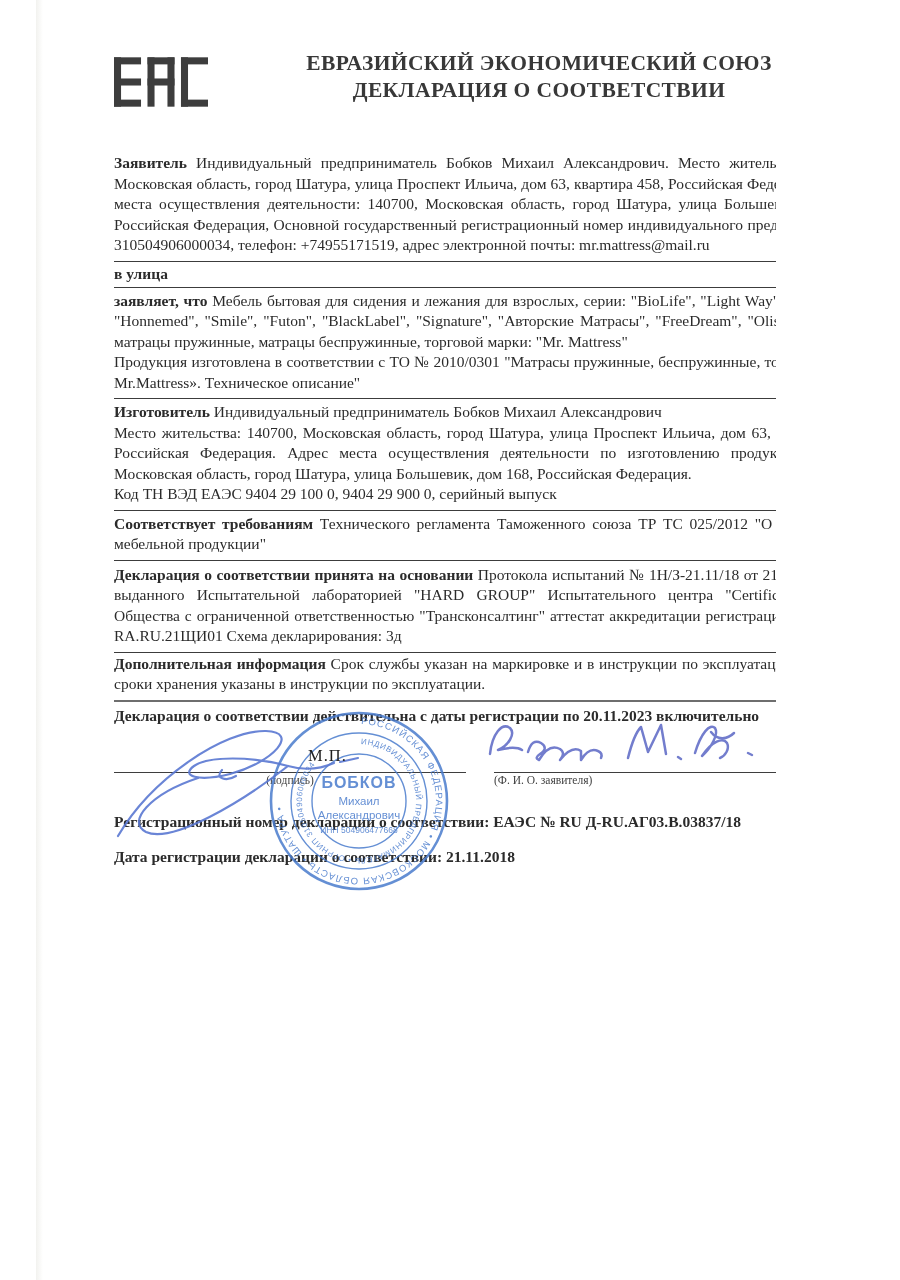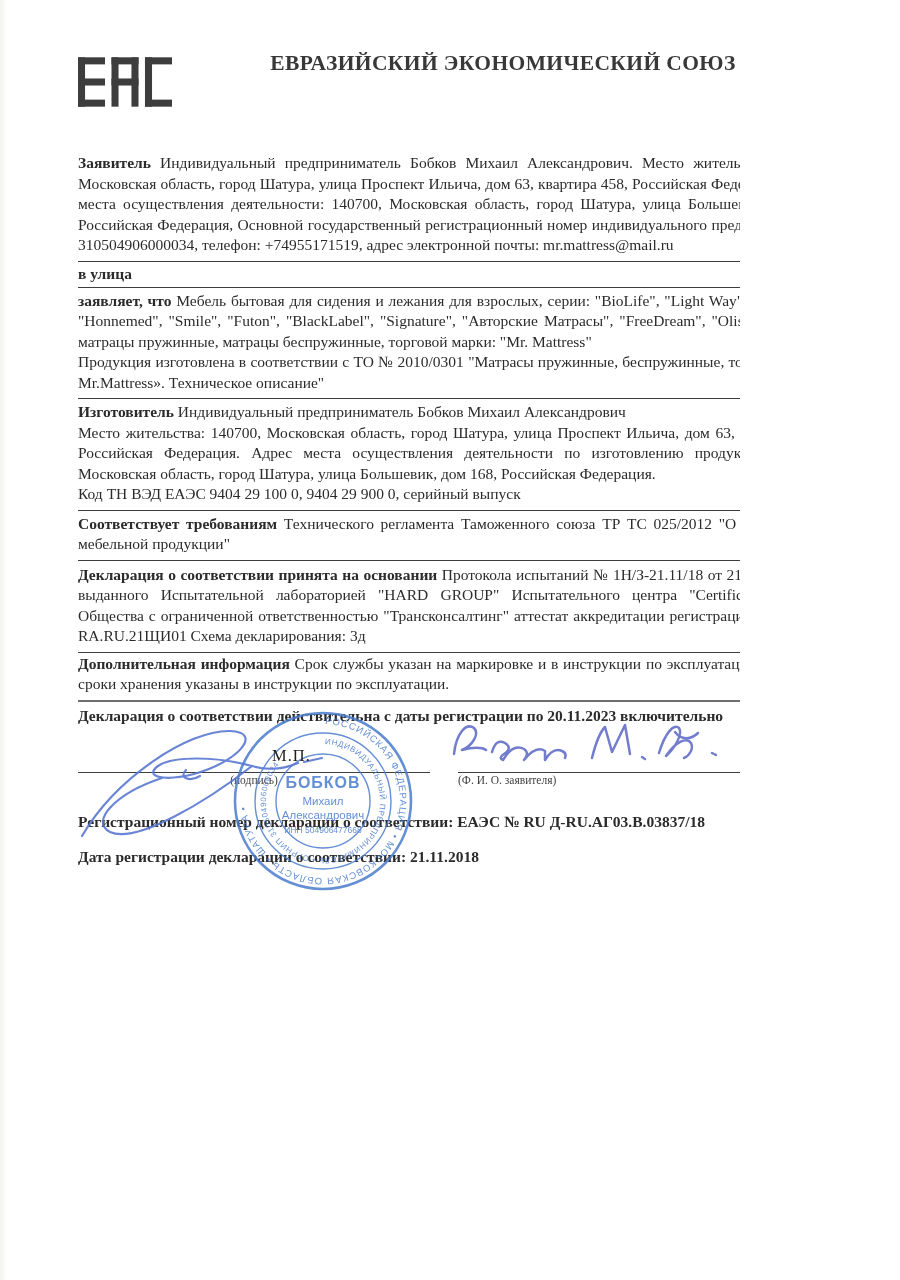--- a/index.html
+++ b/index.html
@@ -3,20 +3,21 @@
 <meta charset="utf-8">
 <style>
   html,body{margin:0;padding:0;background:#ffffff;}
   .page{
     position:relative;
     width:740px;height:1280px;
     background:linear-gradient(90deg,#f2f2ef 0,#ffffff 7px);
     font-family:"Liberation Serif", serif;
     color:#2b2b2b;
     overflow:hidden;
+    margin-left:36px;
   }
   .content{position:absolute;left:78px;top:40px;width:754px;}
   .header{display:flex;align-items:flex-start;}
   .logo{flex:0 0 96px;padding-top:2px;}
   .titles{flex:1;text-align:center;padding-top:10px;}
   .title{font-weight:bold;font-size:21.5px;line-height:27px;color:#383838;letter-spacing:.4px;}
   .sec{border-bottom:1.6px solid #3c3c3c;padding:3px 0 5px;}
   p.t{margin:0;text-align:justify;font-size:15.5px;line-height:20.5px;}
   .lead{font-weight:bold;}
   .applicant{margin-top:24px;}
@@ -60,20 +61,21 @@
               <rect x="57" y="0" width="46" height="12"></rect>
               <rect x="57" y="36" width="46" height="12"></rect>
             <rect x="114" y="0" width="12" height="84"></rect>
               <rect x="114" y="0" width="46" height="12"></rect>
               <rect x="114" y="72" width="46" height="12"></rect>
           </g>
         </svg>
       </div>
       <div class="titles">
         <div class="title">ЕВРАЗИЙСКИЙ ЭКОНОМИЧЕСКИЙ СОЮЗ</div>
+        <div class="title">ДЕКЛАРАЦИЯ О СООТВЕТСТВИИ</div>
       </div>
     </div>
 
     <div class="sec applicant">
       <p class="t"><b class="lead">Заявитель</b> <span>Индивидуальный предприниматель Бобков Михаил Александрович. Место жительства: 140700, Московская область, город Шатура, улица Проспект Ильича, дом 63, квартира 458, Российская Федерация. Адрес места осуществления деятельности: 140700, Московская область, город Шатура, улица Большевик, дом 168, Российская Федерация, Основной государственный регистрационный номер индивидуального предпринимателя: 310504906000034, телефон: +74955171519, адрес электронной почты: mr.mattress@mail.ru</span></p>
     </div>
 
     <div class="sec inperson">
       <span>в улица</span>
     </div>

